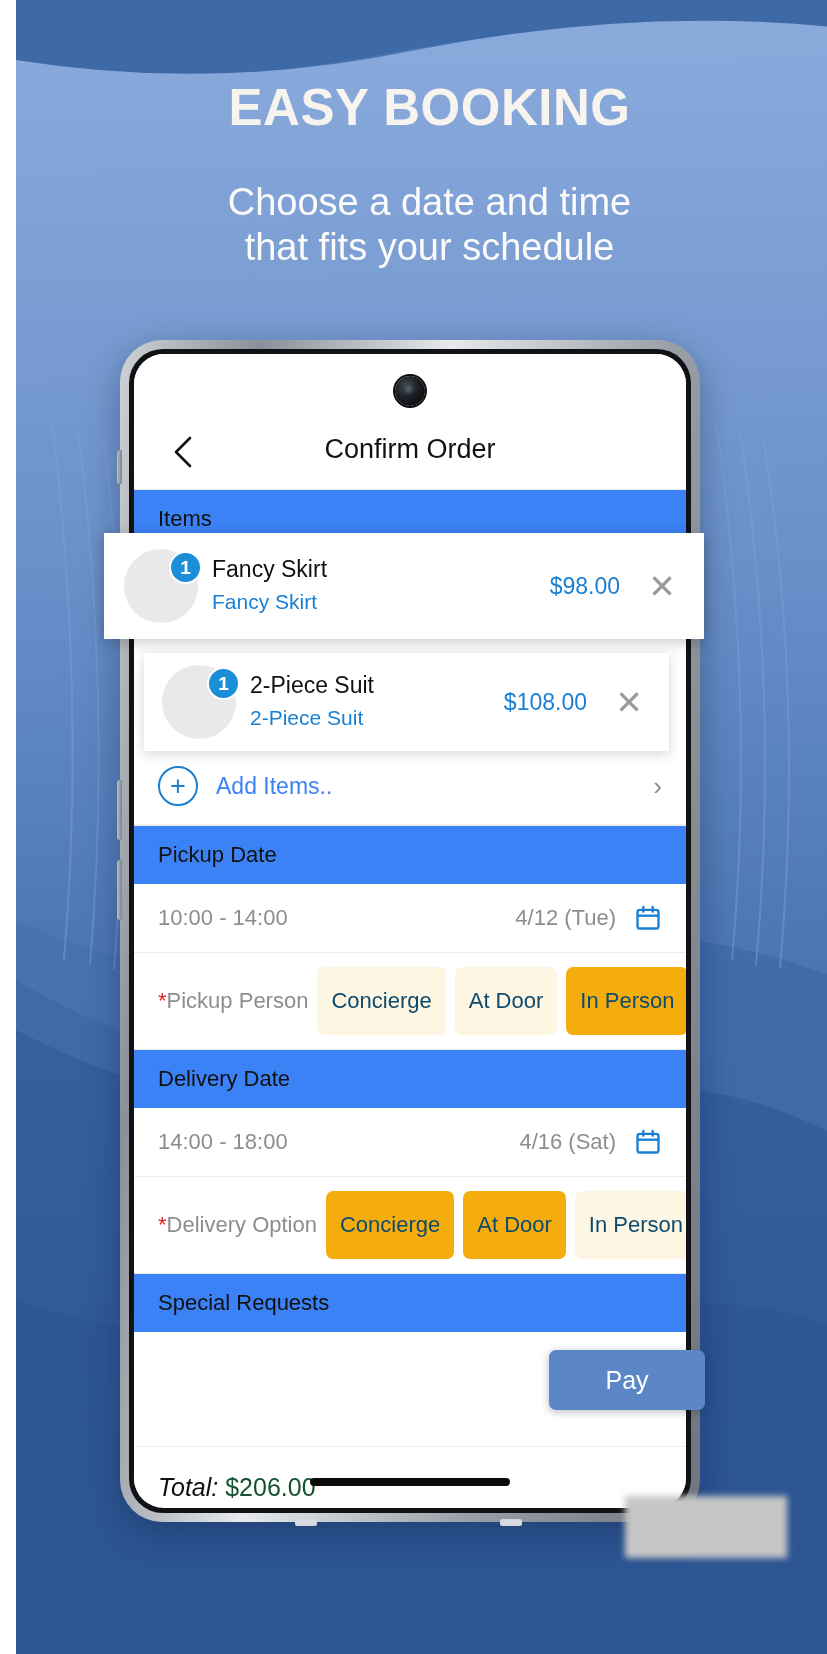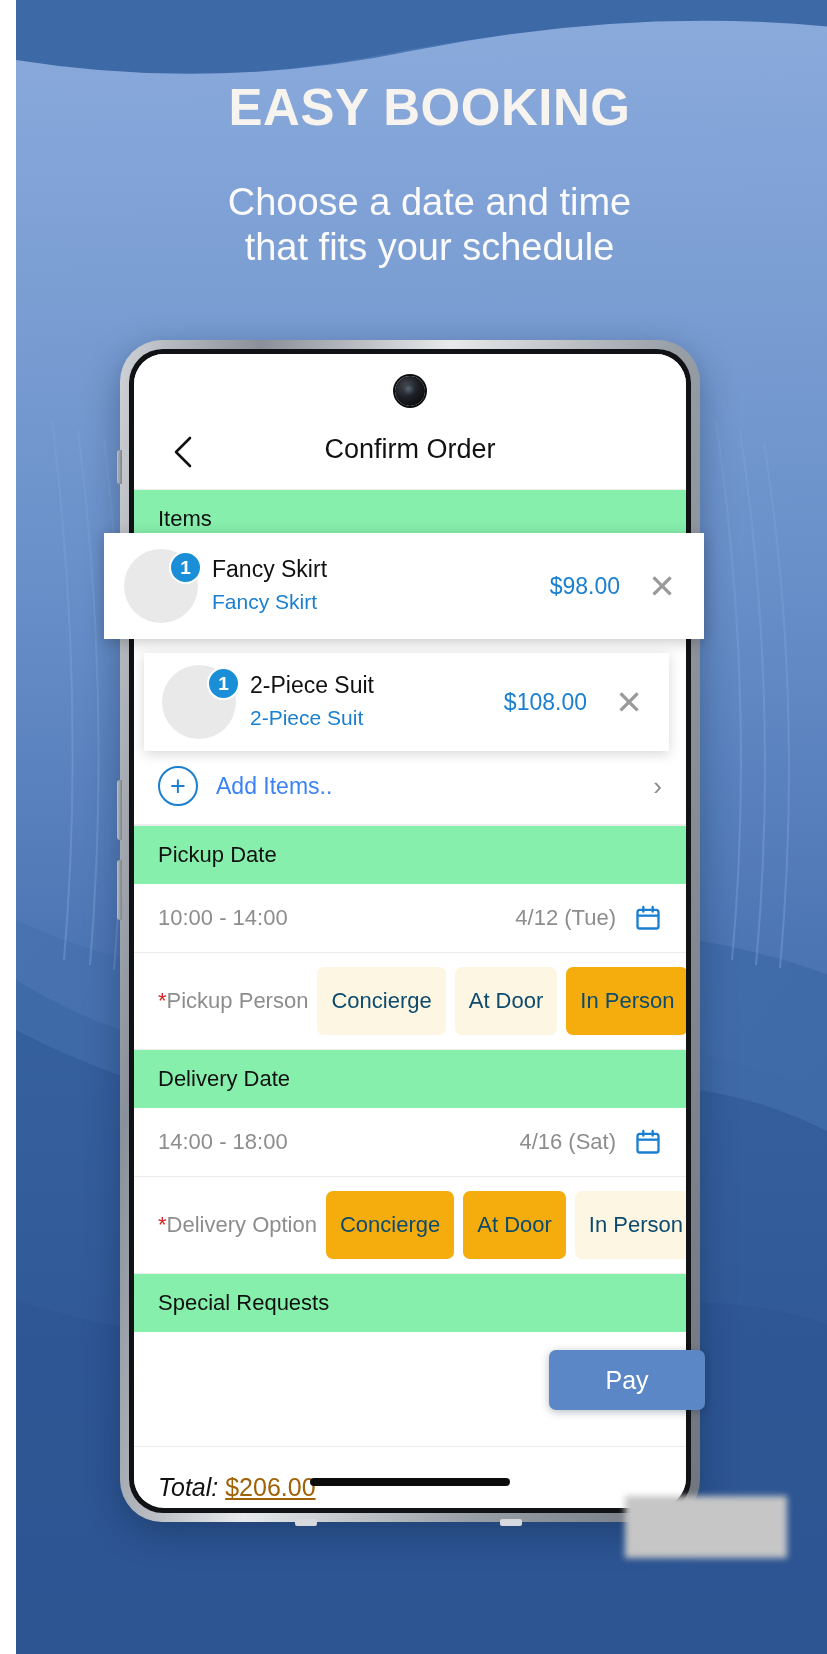--- a/index.html
+++ b/index.html
@@ -102,21 +102,21 @@
     display:flex; align-items:center; justify-content:center;
     color:#111; cursor: pointer;
   }
   .appbar-title {
     width: 100%; text-align: center;
     font-size: 27px; font-weight: normal; color: #111;
     padding-bottom: 2px;
   }
 
   .section-head {
-    background: #86efac;
+    background: #3b82f6;
     padding: 16px 24px;
     font-size: 22px; color: #111;
     border-top: 1px solid #eceded;
   }
 
   .item-row {
     display: flex; align-items: center;
     background: #fff;
     padding: 13px 18px 13px 18px;
     gap: 14px;
@@ -182,21 +182,21 @@
   }
   .opt-chip.active { background: #f5ad0e; }
 
   .blank-area { background:#fff; height: 115px; border-bottom:1px solid #ececec;}
 
   .total-bar {
     background:#fff; padding: 26px 24px 0 24px;
     font-size: 25px; color:#111;
   }
   .total-bar b { font-weight: normal; font-style: italic; }
-  .total-val { color:#a16207;text-decoration:underline; }
+  .total-val { color:#14532d; }
 
   .home-indicator {
     position:absolute; bottom: 22px; left:50%; transform:translateX(-50%);
     width: 200px; height: 8px; border-radius: 5px; background:#0b0b0b;
   }
 
   
   .grey-block {
     position:absolute; right: 56px; bottom: 96px;
     width: 162px; height: 62px; background:#c6c6c6;

